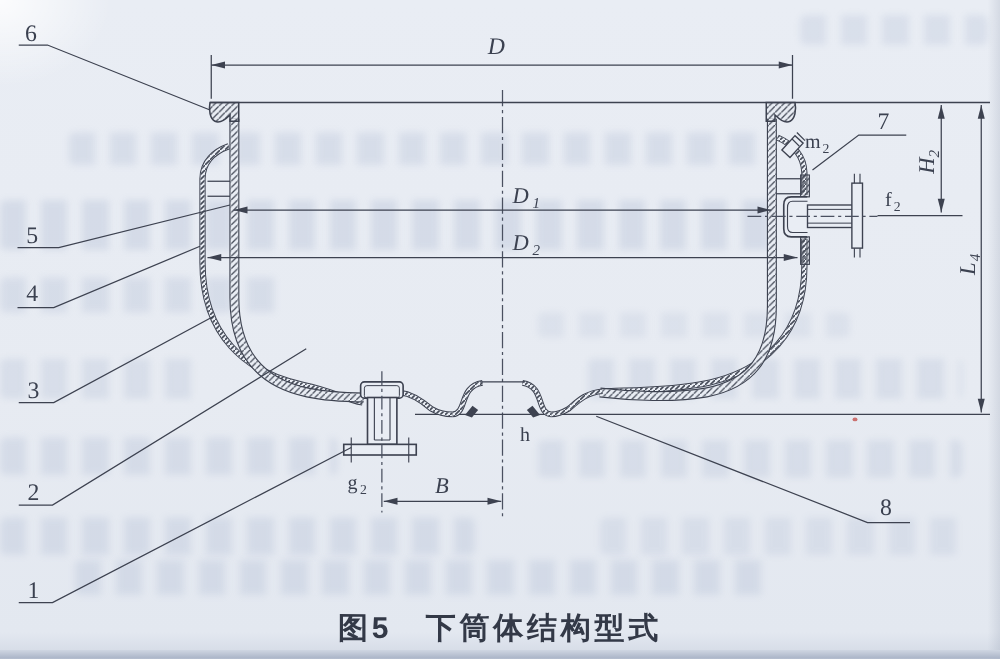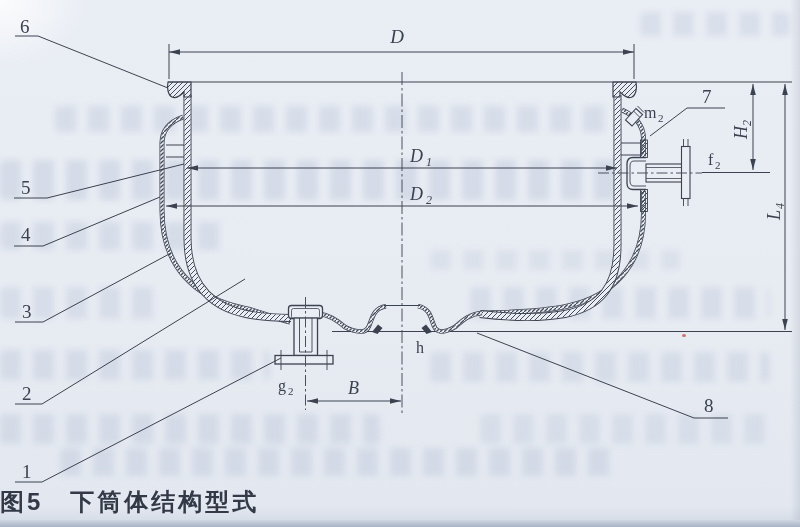--- a/index.html
+++ b/index.html
@@ -7,21 +7,21 @@
   #page{position:absolute;inset:0;background:linear-gradient(180deg,#e9edf4 0%,#e7ebf2 60%,#e3e8f0 96%,#d6dce7 99%);}
   #corner-light{position:absolute;left:0;top:0;width:90px;height:70px;
     background:radial-gradient(ellipse at 0 0, rgba(255,255,255,.85), rgba(255,255,255,0) 70%);}
   #edge-right{position:absolute;right:0;top:0;width:10px;height:100%;
     background:linear-gradient(90deg,rgba(255,255,255,0),rgba(120,132,155,.18));}
   #edge-bottom{position:absolute;left:0;bottom:0;width:100%;height:7px;
     background:linear-gradient(180deg,#cfd6e2,#a9b3c6);}
   .smudge{position:absolute;border-radius:5px;filter:blur(3px);
     background:repeating-linear-gradient(90deg, rgba(132,150,186,.34) 0 21px, rgba(132,150,186,0) 21px 33px);}
   .red-dot{position:absolute;width:4px;height:3px;background:#c4534f;border-radius:50%;opacity:.8;}
-  #caption{position:absolute;left:0;right:0;top:486px;
+  #caption{position:absolute;left:0;right:0;top:486px;text-align:center;
     font:bold 24px "Liberation Sans",sans-serif;letter-spacing:3px;color:#333947;}
   svg{position:absolute;left:0;top:0;}
   svg text{fill:#3b4150;}
   .dimi{font:italic 18px "Liberation Serif",serif;}
   .dimi-big{font:italic 19px "Liberation Serif",serif;}
   .dimsub{font:italic 12px "Liberation Serif",serif;}
   .lbl{font:16px "Liberation Serif",serif;}
   .lblsub{font:11px "Liberation Serif",serif;}
   .pn{font:19px "Liberation Serif",serif;}
 </style>

